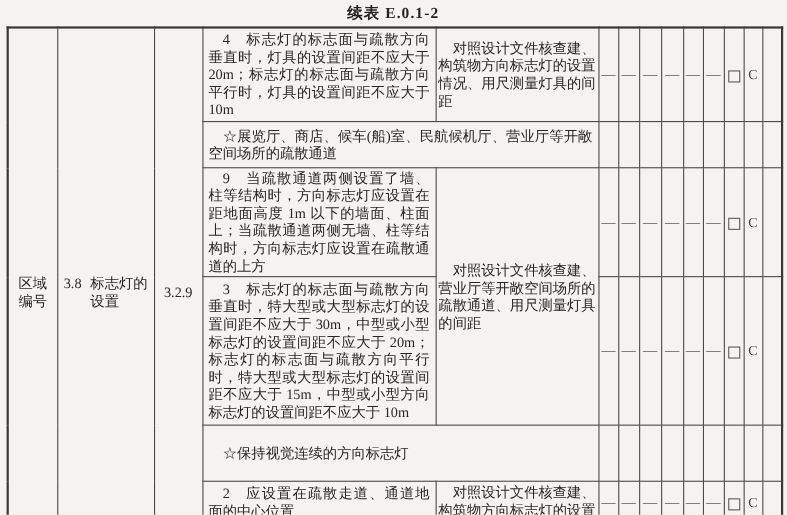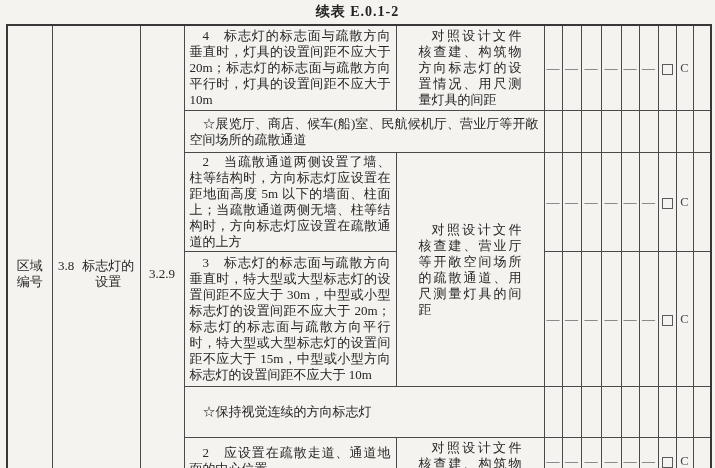--- a/index.html
+++ b/index.html
@@ -35,30 +35,30 @@
   td.center { text-align: center; }
   .preline { white-space: pre-line; font-family: Liberation Serif, serif; }
   .req {
     text-align: justify;
     text-indent: 1em;
     padding: 2px 5px;
   }
   .insp {
     text-align: justify;
     text-indent: 1em;
-    padding: 2px 22px;
+    padding: 2px 2px;
     line-height: 17px;
   }
   .side-cell { text-align: center; padding: 2px; }
   .section-cell { padding: 2px 4px; }
   .section-inner {
     display: flex; justify-content: center; align-items: flex-start; gap: 8px;
   }
   .section-no { flex: 0 0 auto; }
-  .section-title { flex: 0 0 auto; text-align: center; }
+  .section-title { flex: 0 0 auto; text-align: left; }
   td.mark-cell { text-align: center; color: #4d4d4d; font-size: 12px; padding: 0; }
   .checkbox {
     display: inline-block;
     width: 11px; height: 11px;
     border: 1.5px solid #5a5a5a;
     background: transparent;
     vertical-align: middle;
   }
   .grade { color: #444; font-size: 12.5px; }
 </style>
@@ -120,21 +120,21 @@
       <td class="mark-cell"></td>
       <td class="mark-cell"></td>
       <td class="mark-cell"></td>
       <td class="mark-cell"></td>
       <td class="mark-cell"></td>
       <td class="mark-cell"></td>
       <td class="mark-cell"></td>
     </tr>
 
     <tr style="height:82px">
-      <td class="req" style="padding:1px 5px">2　当疏散通道两侧设置了墙、柱等结构时，方向标志灯应设置在距地面高度 5m 以下的墙面、柱面上；当疏散通道两侧无墙、柱等结构时，方向标志灯应设置在疏散通道的上方</td>
+      <td class="req" style="padding:1px 5px">9　当疏散通道两侧设置了墙、柱等结构时，方向标志灯应设置在距地面高度 1m 以下的墙面、柱面上；当疏散通道两侧无墙、柱等结构时，方向标志灯应设置在疏散通道的上方</td>
       <td rowspan="2" class="insp">对照设计文件核查建、营业厅等开敞空间场所的疏散通道、用尺测量灯具的间距</td>
       <td class="mark-cell">—</td>
       <td class="mark-cell">—</td>
       <td class="mark-cell">—</td>
       <td class="mark-cell">—</td>
       <td class="mark-cell">—</td>
       <td class="mark-cell">—</td>
       <td class="mark-cell"><span class="checkbox"></span></td>
       <td class="mark-cell"><span class="grade">C</span></td>
       <td class="mark-cell"></td>

